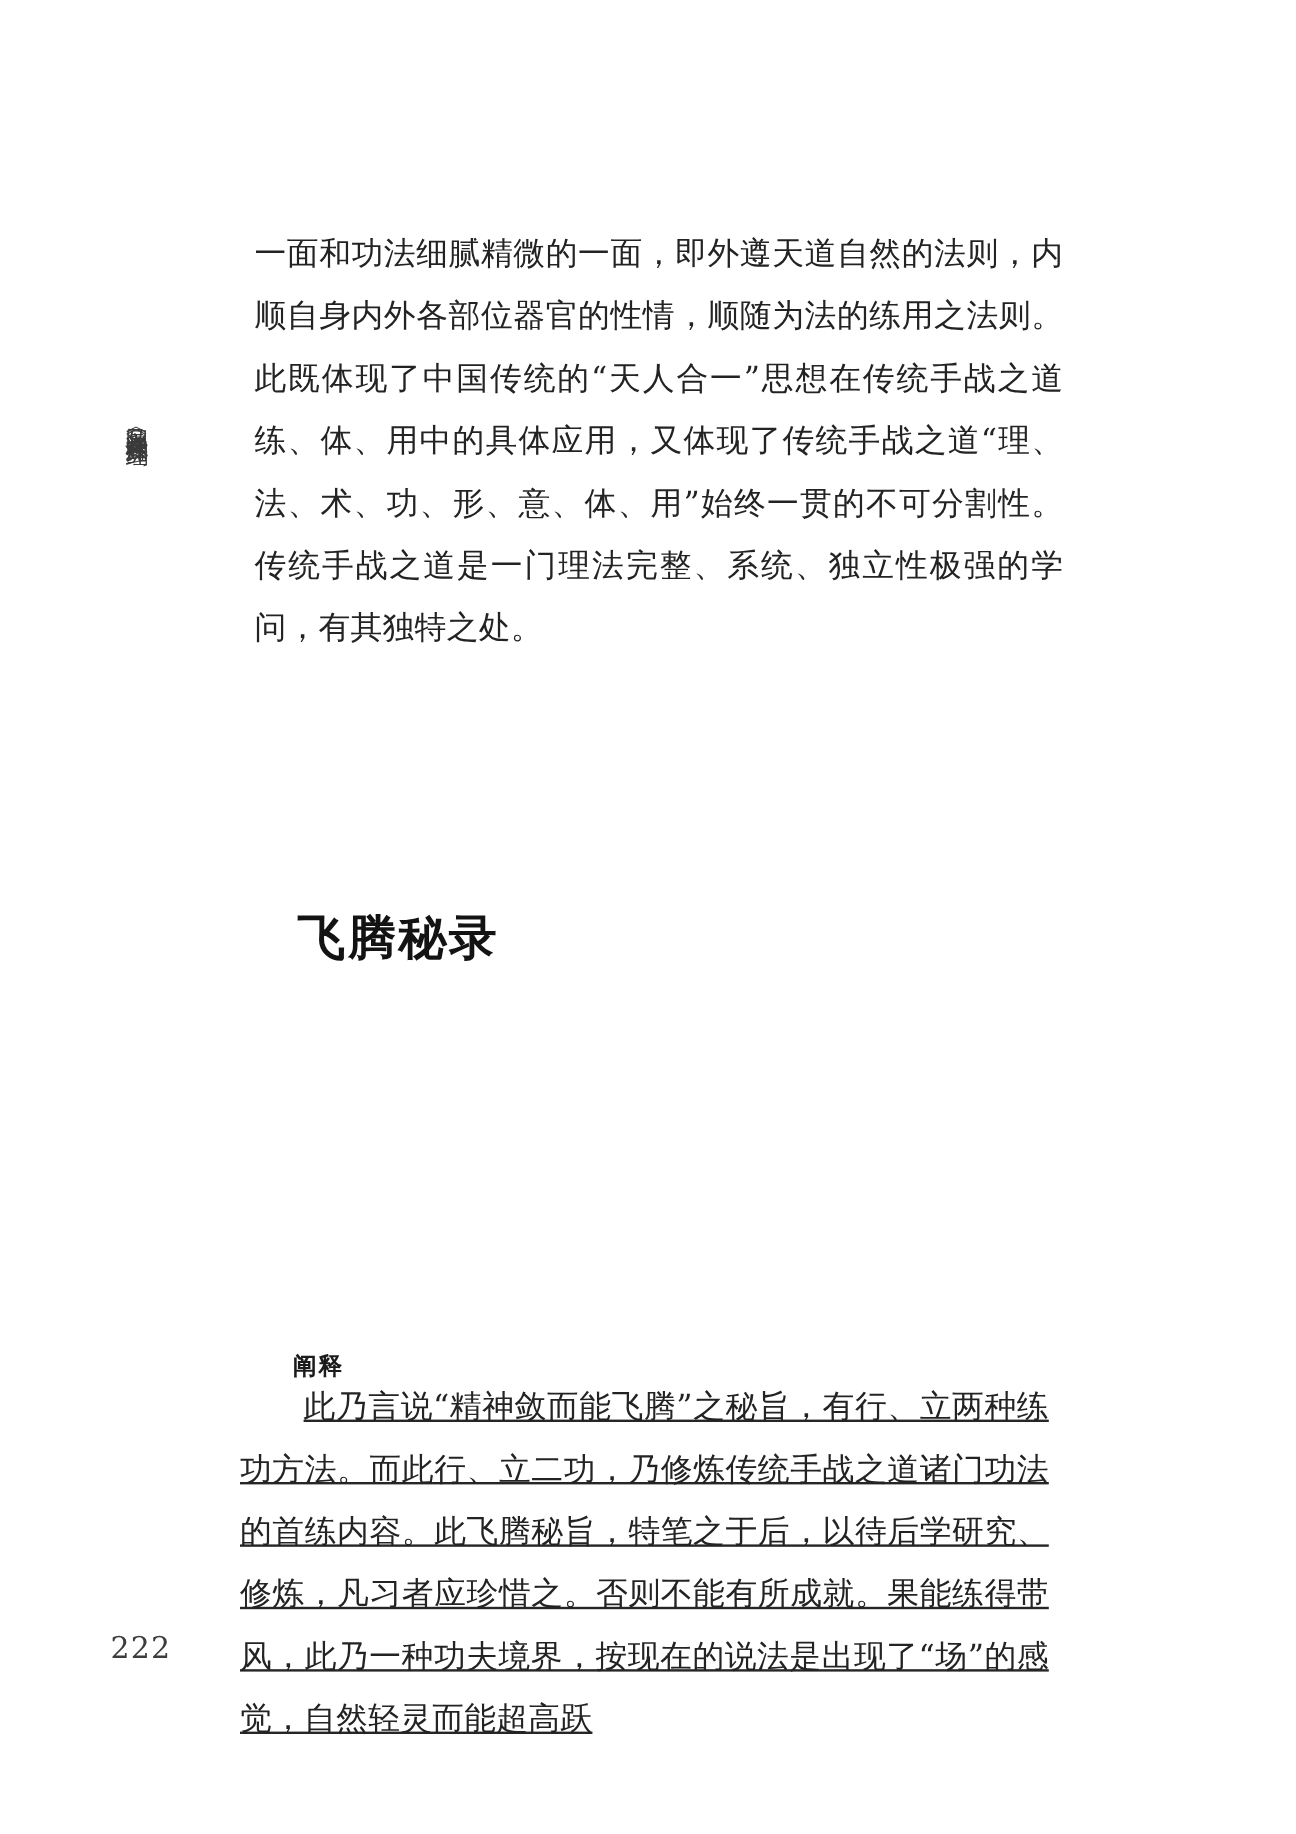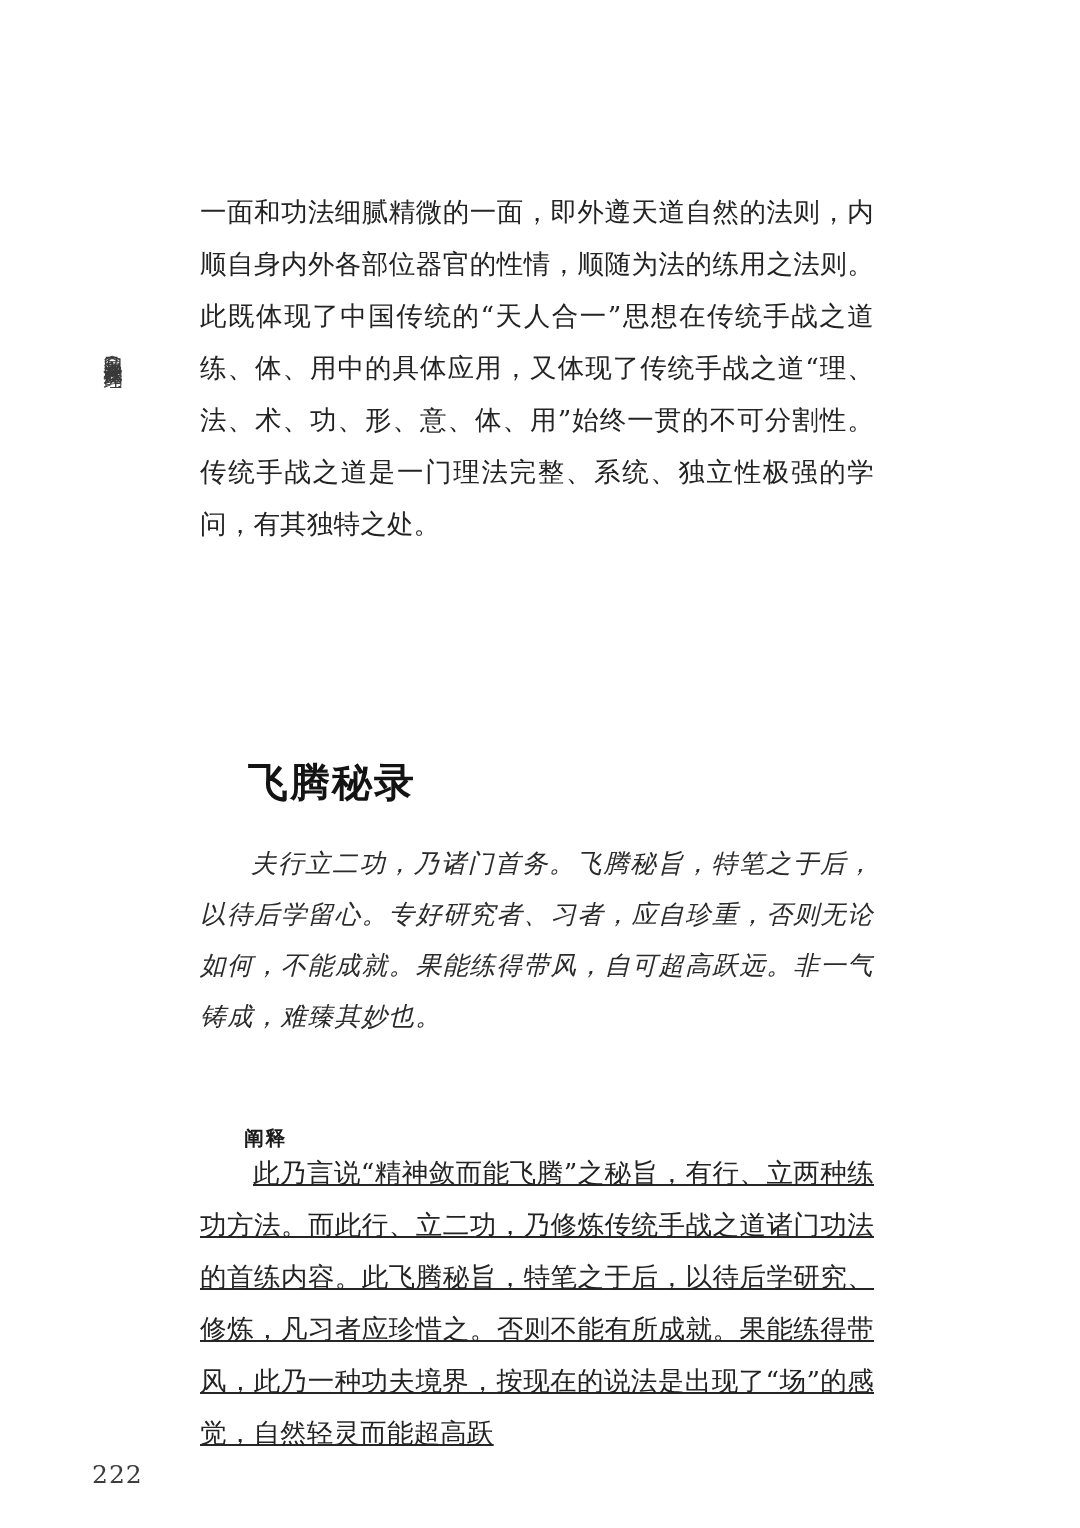--- a/index.html
+++ b/index.html
@@ -30,31 +30,31 @@
     line-height: 1.52;
     letter-spacing: 1.5px;
     color: #3a3a3a;
     white-space: nowrap;
   }
 
   
   #page-number {
     position: absolute;
     left: 92px;
-    top: 1460px;
+    top: 1359px;
     font-family: "DejaVu Serif", "Liberation Serif", serif;
     font-size: 25px;
     letter-spacing: 1px;
     color: #3d3d3d;
   }
 
   
   #text-column {
     position: absolute;
-    left: 200px;
+    left: 212px;
     top: 186px;
     width: 674px;
   }
 
   .body-para {
     font-family: "DejaVu Serif", "Liberation Serif", serif;
     font-size: 26.5px;
     line-height: 52px;
     text-align: justify;
     text-justify: inter-ideograph;
@@ -131,20 +131,19 @@
 
 <div id="page-number">222</div>
 
 <div id="text-column">
   <p class="body-para no-indent">一面和功法细腻精微的一面，即外遵天道自然的法则，内顺自身内外各部位器官的性情，顺随为法的练用之法则。此既体现了中国传统的“天人合一”思想在传统手战之道练、体、用中的具体应用，又体现了传统手战之道“理、法、术、功、形、意、体、用”始终一贯的不可分割性。传统手战之道是一门理法完整、系统、独立性极强的学问，有其独特之处。</p>
 </div>
 
 <h2 id="section-heading">飞腾秘录</h2>
 
 <div id="quote-block">
-  <p class="quote-para">夫行立二功，乃诸门首务。飞腾秘旨，特笔之于后，以待后学留心。专好研究者、习者，应自珍重，否则无论如何，不能成就。果能练得带风，自可超高跃远。非一气铸成，难臻其妙也。</p>
 </div>
 
 <h3 id="commentary-heading">阐释</h3>
 
 <div id="commentary-block">
   <p class="body-para">此乃言说“精神敛而能飞腾”之秘旨，有行、立两种练功方法。而此行、立二功，乃修炼传统手战之道诸门功法的首练内容。此飞腾秘旨，特笔之于后，以待后学研究、修炼，凡习者应珍惜之。否则不能有所成就。果能练得带风，此乃一种功夫境界，按现在的说法是出现了“场”的感觉，自然轻灵而能超高跃</p>
 </div>
 
 </body></html>

